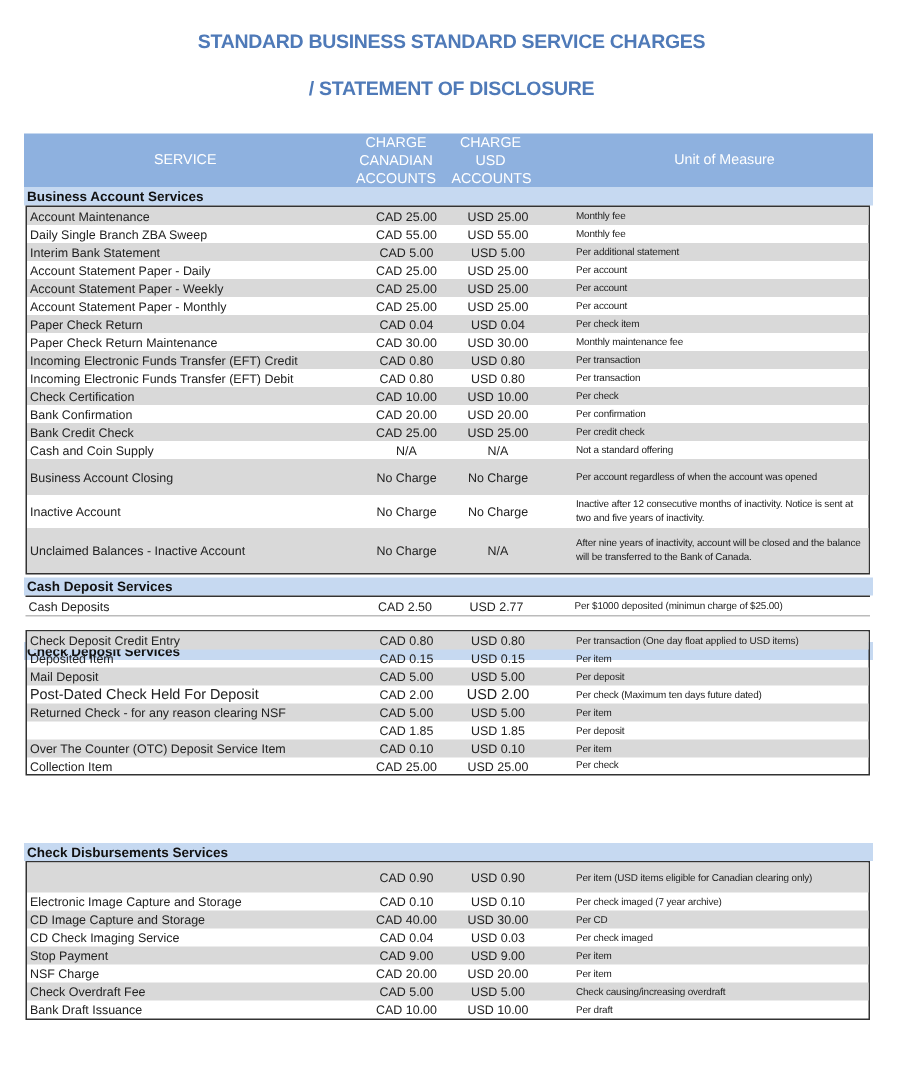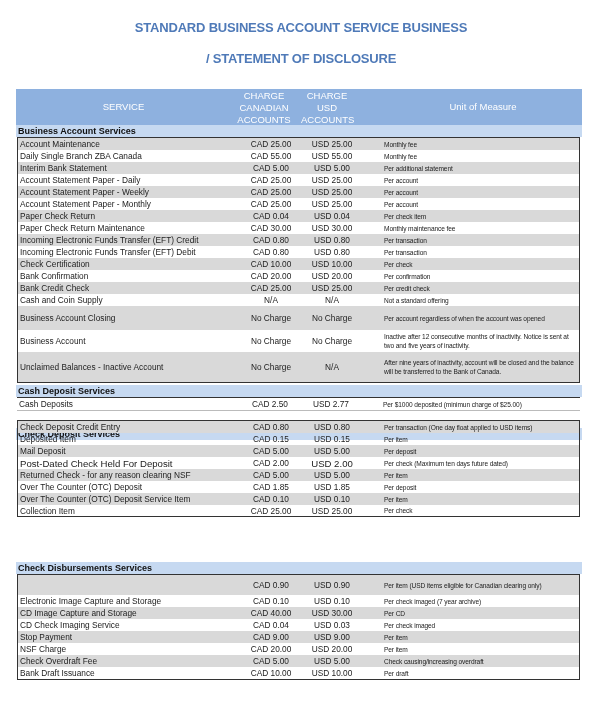--- a/index.html
+++ b/index.html
@@ -31,41 +31,41 @@
   .c-svc { left: 2px; width: 220px; }
   .c-cad { left: 220px; width: 66px; justify-content: center; }
   .c-usd { left: 288px; width: 52px; justify-content: center; }
   .c-unit { left: 366px; width: 196px; font-size: 6.6px; line-height: 9px; letter-spacing: -0.1px; }
   .row.big .c-svc { font-size: 9.6px; }
   .row.big .c-usd { font-size: 9.6px; }
 </style>
 </head>
 <body>
 
-<div class="title t1">STANDARD BUSINESS ACCOUNT SERVICE BUSINESS</div>
+<div class="title t1">STANDARD BUSINESS STANDARD SERVICE CHARGES</div>
 <div class="title t2">/ STATEMENT OF DISCLOSURE</div>
 
 <div class="header">
   <div class="h-service">SERVICE</div>
   <div class="h-cad">CHARGE CANADIAN ACCOUNTS</div>
   <div class="h-usd">CHARGE USD ACCOUNTS</div>
   <div class="h-unit">Unit of Measure</div>
 </div>
 
 <div id="sections">
     <div class="section-head" style="top: 125px;">Business Account Services</div>
     <div class="block" style="top: 137px;">
       <div class="row alt" style="height: 12px;">
         <div class="c-svc">Account Maintenance</div>
         <div class="c-cad">CAD 25.00</div>
         <div class="c-usd">USD 25.00</div>
         <div class="c-unit">Monthly fee</div>
       </div>
       <div class="row" style="height: 12px;">
-        <div class="c-svc">Daily Single Branch ZBA Canada</div>
+        <div class="c-svc">Daily Single Branch ZBA Sweep</div>
         <div class="c-cad">CAD 55.00</div>
         <div class="c-usd">USD 55.00</div>
         <div class="c-unit">Monthly fee</div>
       </div>
       <div class="row alt" style="height: 12px;">
         <div class="c-svc">Interim Bank Statement</div>
         <div class="c-cad">CAD 5.00</div>
         <div class="c-usd">USD 5.00</div>
         <div class="c-unit">Per additional statement</div>
       </div>
@@ -135,21 +135,21 @@
         <div class="c-usd">N/A</div>
         <div class="c-unit">Not a standard offering</div>
       </div>
       <div class="row alt" style="height: 24px;">
         <div class="c-svc">Business Account Closing</div>
         <div class="c-cad">No Charge</div>
         <div class="c-usd">No Charge</div>
         <div class="c-unit">Per account regardless of when the account was opened</div>
       </div>
       <div class="row" style="height: 22px;">
-        <div class="c-svc">Business Account</div>
+        <div class="c-svc">Inactive Account</div>
         <div class="c-cad">No Charge</div>
         <div class="c-usd">No Charge</div>
         <div class="c-unit">Inactive after 12 consecutive months of inactivity. Notice is sent at two and five years of inactivity.</div>
       </div>
       <div class="row alt" style="height: 30px;">
         <div class="c-svc">Unclaimed Balances - Inactive Account</div>
         <div class="c-cad">No Charge</div>
         <div class="c-usd">N/A</div>
         <div class="c-unit">After nine years of inactivity, account will be closed and the balance will be transferred to the Bank of Canada.</div>
       </div>
@@ -189,21 +189,20 @@
         <div class="c-usd">USD 2.00</div>
         <div class="c-unit">Per check (Maximum ten days future dated)</div>
       </div>
       <div class="row alt" style="height: 12px;">
         <div class="c-svc">Returned Check - for any reason clearing NSF</div>
         <div class="c-cad">CAD 5.00</div>
         <div class="c-usd">USD 5.00</div>
         <div class="c-unit">Per item</div>
       </div>
       <div class="row" style="height: 12px;">
-        <div class="c-svc">Over The Counter (OTC) Deposit</div>
         <div class="c-cad">CAD 1.85</div>
         <div class="c-usd">USD 1.85</div>
         <div class="c-unit">Per deposit</div>
       </div>
       <div class="row alt" style="height: 12px;">
         <div class="c-svc">Over The Counter (OTC) Deposit Service Item</div>
         <div class="c-cad">CAD 0.10</div>
         <div class="c-usd">USD 0.10</div>
         <div class="c-unit">Per item</div>
       </div>

